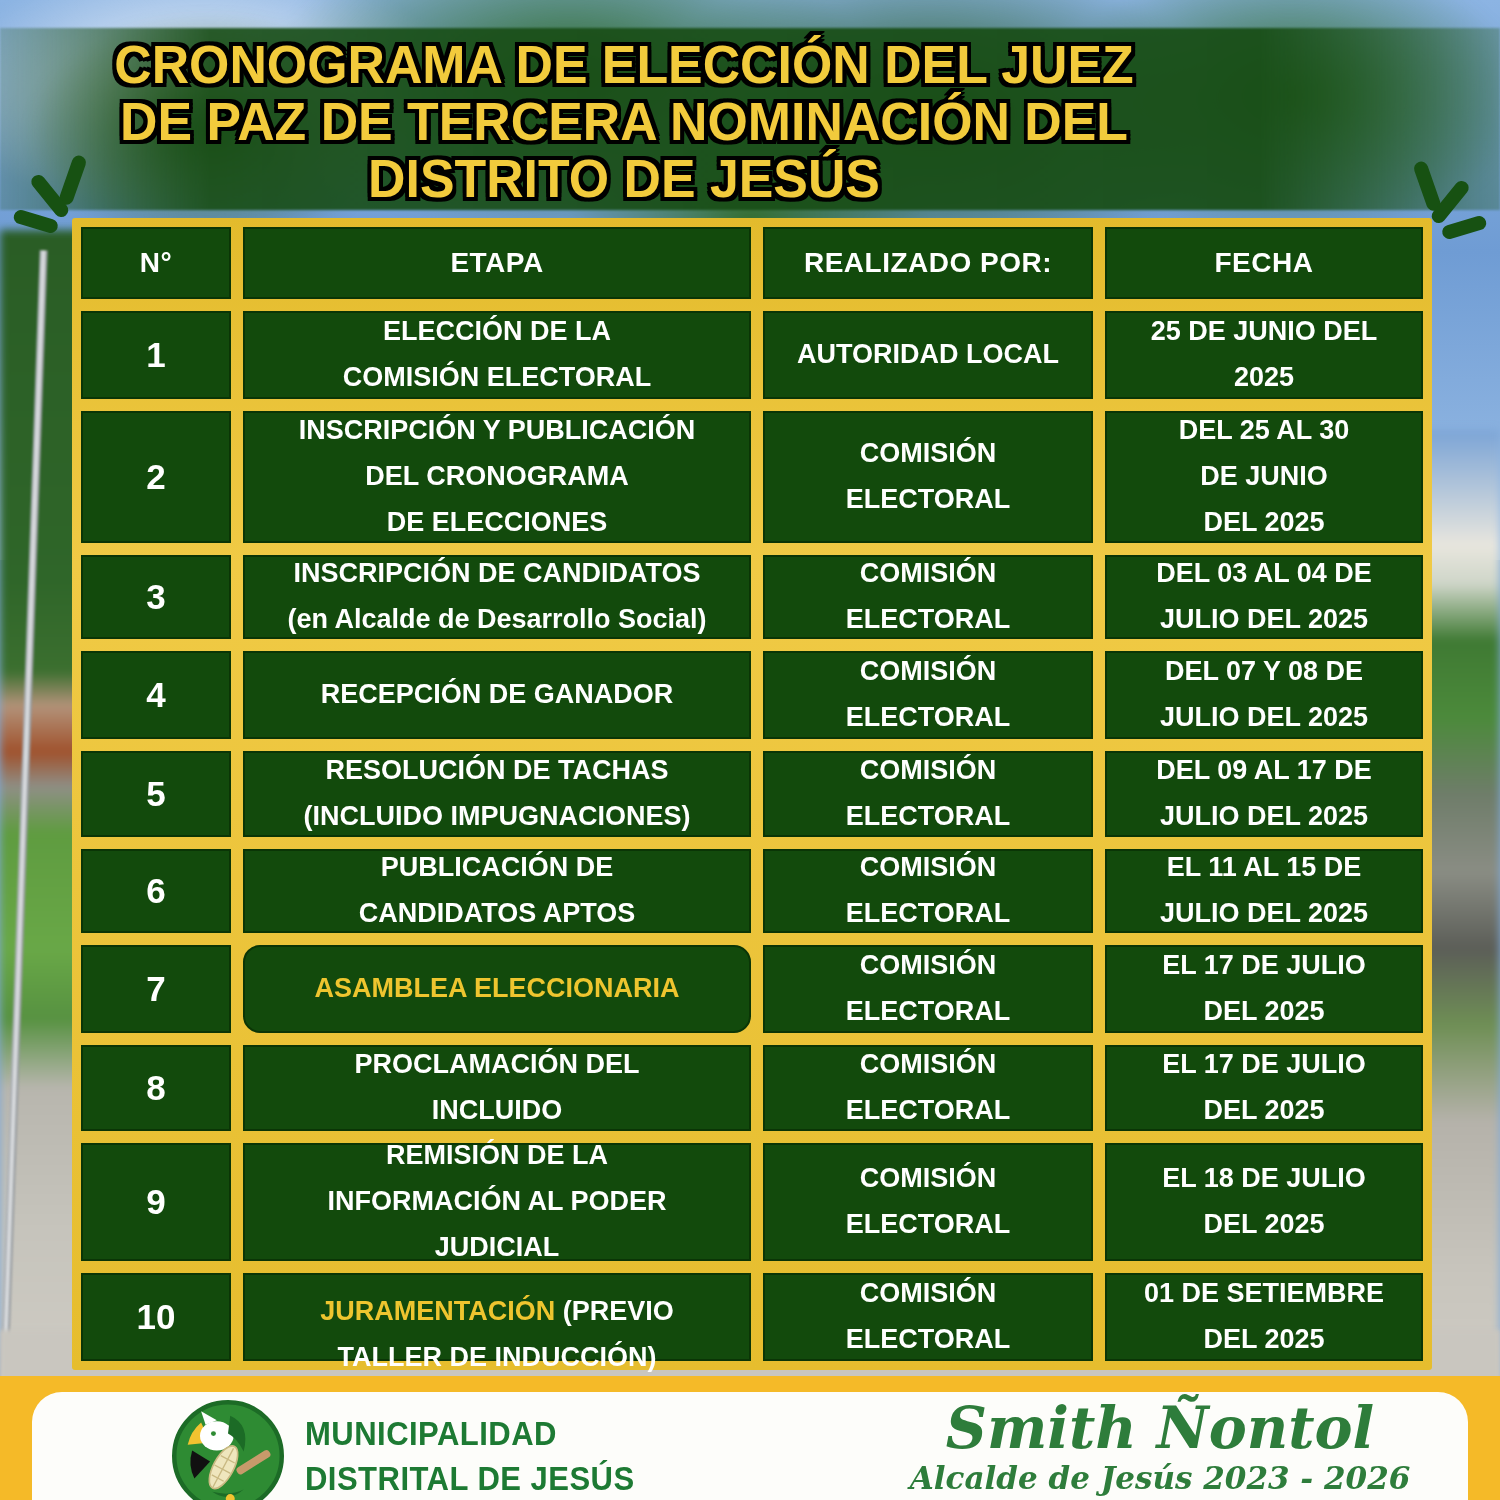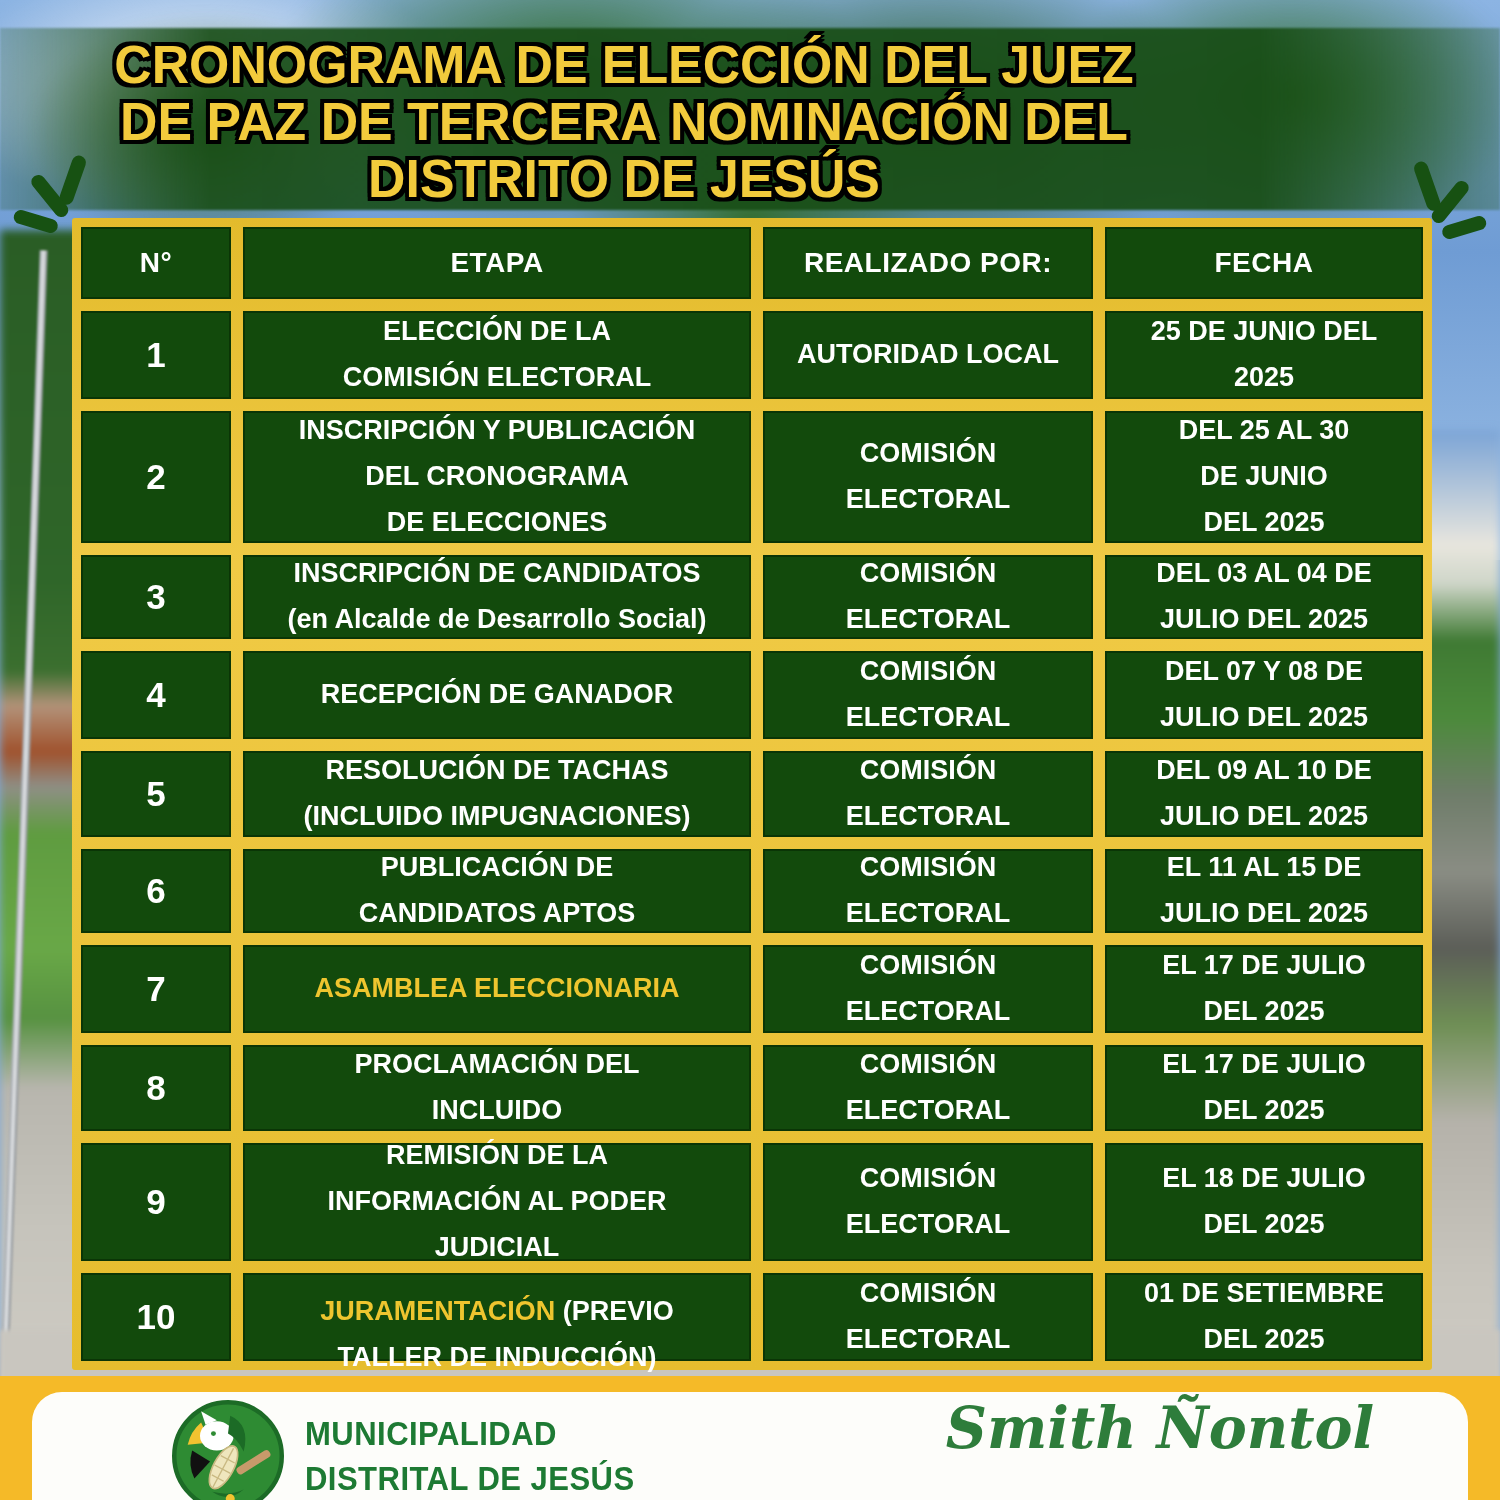--- a/index.html
+++ b/index.html
@@ -56,21 +56,21 @@
       grid-template-rows:72px 88px 132px 84px 88px 86px 84px 88px 86px 118px 88px;
       gap:12px;padding:9px;background:linear-gradient(180deg,#e3bb2c,#f0ca45 30%,#e6bd2e);
       border-radius:3px;}
   .row{display:contents;}
   .cell{display:flex;align-items:center;justify-content:center;text-align:center;
       white-space:pre-line;background:#124a0c;border:2px solid #0a3506;
       color:#ffffff;font-weight:bold;font-size:27px;line-height:1.7;padding:2px 8px;box-sizing:border-box;}
   .cell.th{font-size:28px;line-height:1.15;letter-spacing:.5px;}
   .cell.num{font-size:35px;}
   .cell .hl{color:#eec52f;}
-  .cell.hl-yellow{color:#eec52f;}
+  .cell.hl-yellow{color:#eec52f;border-radius:17px;}
   .narrow{max-width:390px;display:inline-block;margin-top:36px;}
 
   
   .footer-band{position:absolute;left:0;top:1376px;width:1500px;height:124px;background:#f5ba28;}
   .footer-card{position:absolute;left:32px;top:1392px;width:1436px;height:140px;background:#fdfdfa;border-radius:30px;}
   .logo{position:absolute;left:172px;top:1400px;width:112px;height:112px;}
   .org{position:absolute;left:305px;top:1412px;color:#1d7a33;font-weight:bold;font-size:33px;line-height:1.35;letter-spacing:.5px;transform:scaleX(.94);transform-origin:left center;}
   .sig{position:absolute;left:880px;top:1398px;width:560px;text-align:center;color:#2e7d3b;font-family:"DejaVu Serif",serif;font-style:italic;}
   .sig-name{font-size:57px;font-weight:bold;line-height:1.05;}
   .sig-role{font-size:31px;font-weight:bold;margin-top:2px;}
@@ -157,21 +157,21 @@
       <div class="cell">DEL 07 Y 08 DE
 JULIO DEL 2025</div>
     </div>
 
     <div class="row">
       <div class="cell num">5</div>
       <div class="cell">RESOLUCIÓN DE TACHAS
 (INCLUIDO IMPUGNACIONES)</div>
       <div class="cell">COMISIÓN
 ELECTORAL</div>
-      <div class="cell">DEL 09 AL 10 DE
+      <div class="cell">DEL 09 AL 17 DE
 JULIO DEL 2025</div>
     </div>
 
     <div class="row">
       <div class="cell num">6</div>
       <div class="cell">PUBLICACIÓN DE
 CANDIDATOS APTOS</div>
       <div class="cell">COMISIÓN
 ELECTORAL</div>
       <div class="cell">EL 11 AL 15 DE
@@ -244,15 +244,16 @@
     <circle cx="52" cy="88" r="4" fill="#f2c330"></circle>
   </svg>
 
   <div class="org">
     <div>MUNICIPALIDAD</div>
     <div>DISTRITAL DE JESÚS</div>
   </div>
 
   <div class="sig">
     <div class="sig-name">Smith Ñontol</div>
+    <div class="sig-role">Alcalde de Jesús 2023 - 2026</div>
   </div>
 
 </div>
 
 </body></html>

